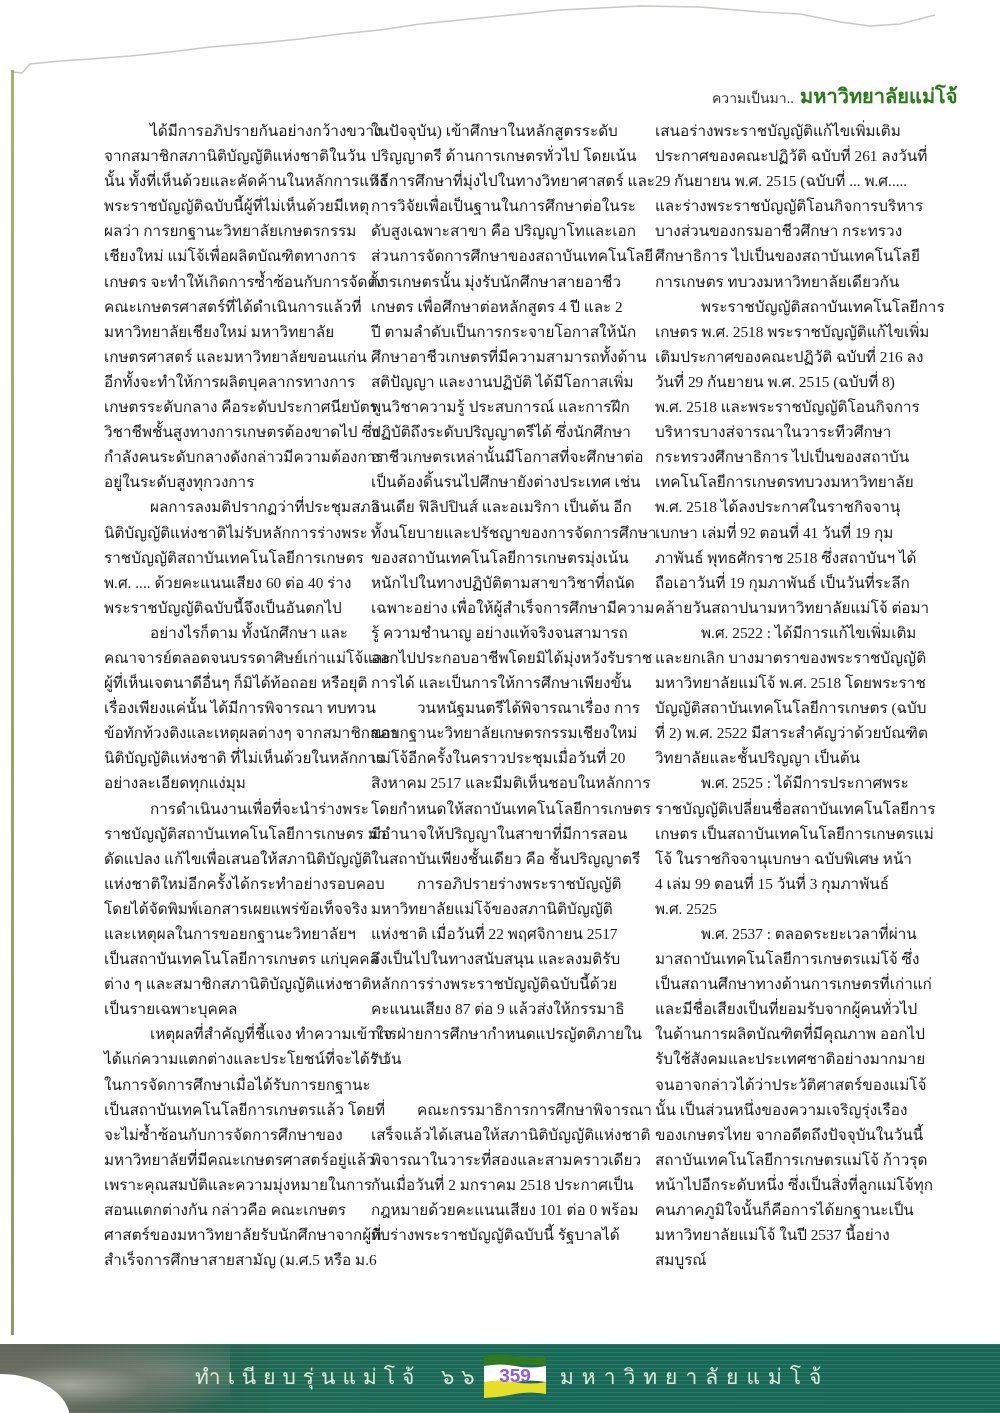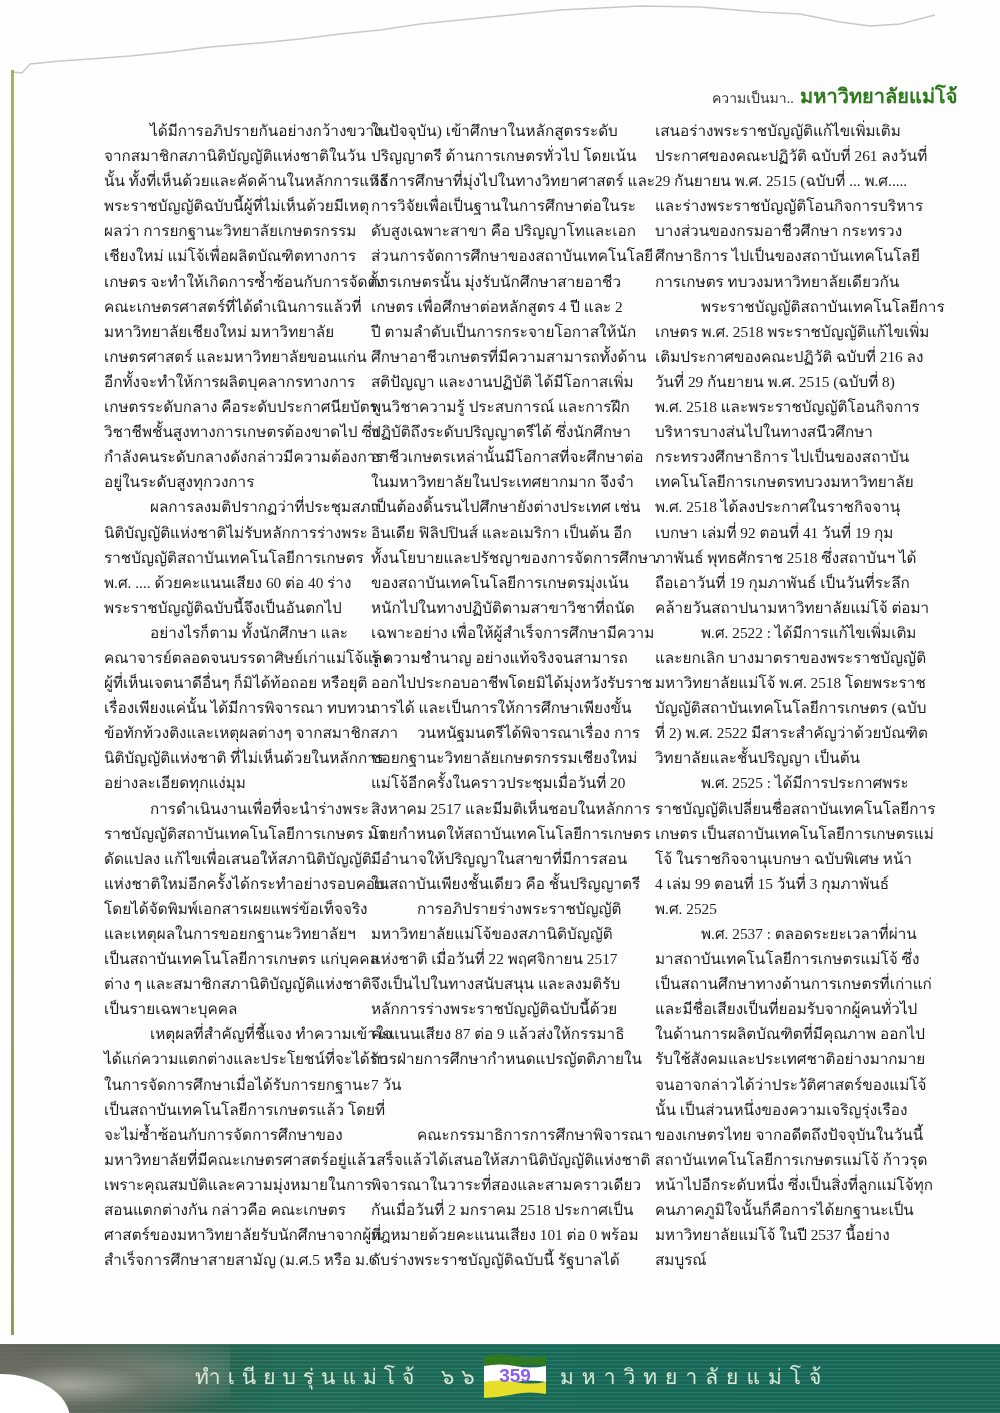--- a/index.html
+++ b/index.html
@@ -205,21 +205,20 @@
       <span class="line">ดับสูงเฉพาะสาขา คือ ปริญญาโทและเอก</span>
       <span class="line">ส่วนการจัดการศึกษาของสถาบันเทคโนโลยี</span>
       <span class="line">การเกษตรนั้น  มุ่งรับนักศึกษาสายอาชีว</span>
       <span class="line">เกษตร เพื่อศึกษาต่อหลักสูตร 4 ปี และ 2</span>
       <span class="line">ปี  ตามลำดับเป็นการกระจายโอกาสให้นัก</span>
       <span class="line">ศึกษาอาชีวเกษตรที่มีความสามารถทั้งด้าน</span>
       <span class="line">สติปัญญา  และงานปฏิบัติ  ได้มีโอกาสเพิ่ม</span>
       <span class="line">พูนวิชาความรู้  ประสบการณ์  และการฝึก</span>
       <span class="line">ปฏิบัติถึงระดับปริญญาตรีได้  ซึ่งนักศึกษา</span>
       <span class="line">อาชีวเกษตรเหล่านั้นมีโอกาสที่จะศึกษาต่อ</span>
-      <span class="line">ในมหาวิทยาลัยในประเทศยากมาก  จึงจำ</span>
       <span class="line">เป็นต้องดิ้นรนไปศึกษายังต่างประเทศ เช่น</span>
       <span class="line">อินเดีย ฟิลิปปินส์ และอเมริกา เป็นต้น อีก</span>
       <span class="line">ทั้งนโยบายและปรัชญาของการจัดการศึกษา</span>
       <span class="line">ของสถาบันเทคโนโลยีการเกษตรมุ่งเน้น</span>
       <span class="line">หนักไปในทางปฏิบัติตามสาขาวิชาที่ถนัด</span>
       <span class="line">เฉพาะอย่าง เพื่อให้ผู้สำเร็จการศึกษามีความ</span>
       <span class="line">รู้  ความชำนาญ  อย่างแท้จริงจนสามารถ</span>
       <span class="line">ออกไปประกอบอาชีพโดยมิได้มุ่งหวังรับราช</span>
       <span class="line">การได้  และเป็นการให้การศึกษาเพียงขั้น</span>
       <span class="line indent">วนหนัฐมนตรีได้พิจารณาเรื่อง  การ</span>
@@ -251,21 +250,21 @@
       <span class="line">29 กันยายน พ.ศ. 2515 (ฉบับที่ ... พ.ศ.....</span>
       <span class="line">และร่างพระราชบัญญัติโอนกิจการบริหาร</span>
       <span class="line">บางส่วนของกรมอาชีวศึกษา  กระทรวง</span>
       <span class="line">ศึกษาธิการ  ไปเป็นของสถาบันเทคโนโลยี</span>
       <span class="line">การเกษตร ทบวงมหาวิทยาลัยเดียวกัน</span>
       <span class="line indent">พระราชบัญญัติสถาบันเทคโนโลยีการ</span>
       <span class="line">เกษตร พ.ศ. 2518 พระราชบัญญัติแก้ไขเพิ่ม</span>
       <span class="line">เติมประกาศของคณะปฏิวัติ ฉบับที่ 216 ลง</span>
       <span class="line">วันที่  29  กันยายน  พ.ศ.  2515  (ฉบับที่  8)</span>
       <span class="line">พ.ศ.  2518  และพระราชบัญญัติโอนกิจการ</span>
-      <span class="line">บริหารบางส่นไปในทางสนีวศึกษา</span>
+      <span class="line">บริหารบางส่จารณาในวาระทีวศึกษา</span>
       <span class="line">กระทรวงศึกษาธิการ  ไปเป็นของสถาบัน</span>
       <span class="line">เทคโนโลยีการเกษตรทบวงมหาวิทยาลัย</span>
       <span class="line">พ.ศ.  2518  ได้ลงประกาศในราชกิจจานุ</span>
       <span class="line">เบกษา  เล่มที่  92  ตอนที่  41  วันที่  19  กุม</span>
       <span class="line">ภาพันธ์  พุทธศักราช 2518 ซึ่งสถาบันฯ ได้</span>
       <span class="line">ถือเอาวันที่  19  กุมภาพันธ์  เป็นวันที่ระลึก</span>
       <span class="line">คล้ายวันสถาปนามหาวิทยาลัยแม่โจ้ ต่อมา</span>
       <span class="line indent">พ.ศ.  2522  :  ได้มีการแก้ไขเพิ่มเติม</span>
       <span class="line">และยกเลิก บางมาตราของพระราชบัญญัติ</span>
       <span class="line">มหาวิทยาลัยแม่โจ้ พ.ศ. 2518 โดยพระราช</span>

